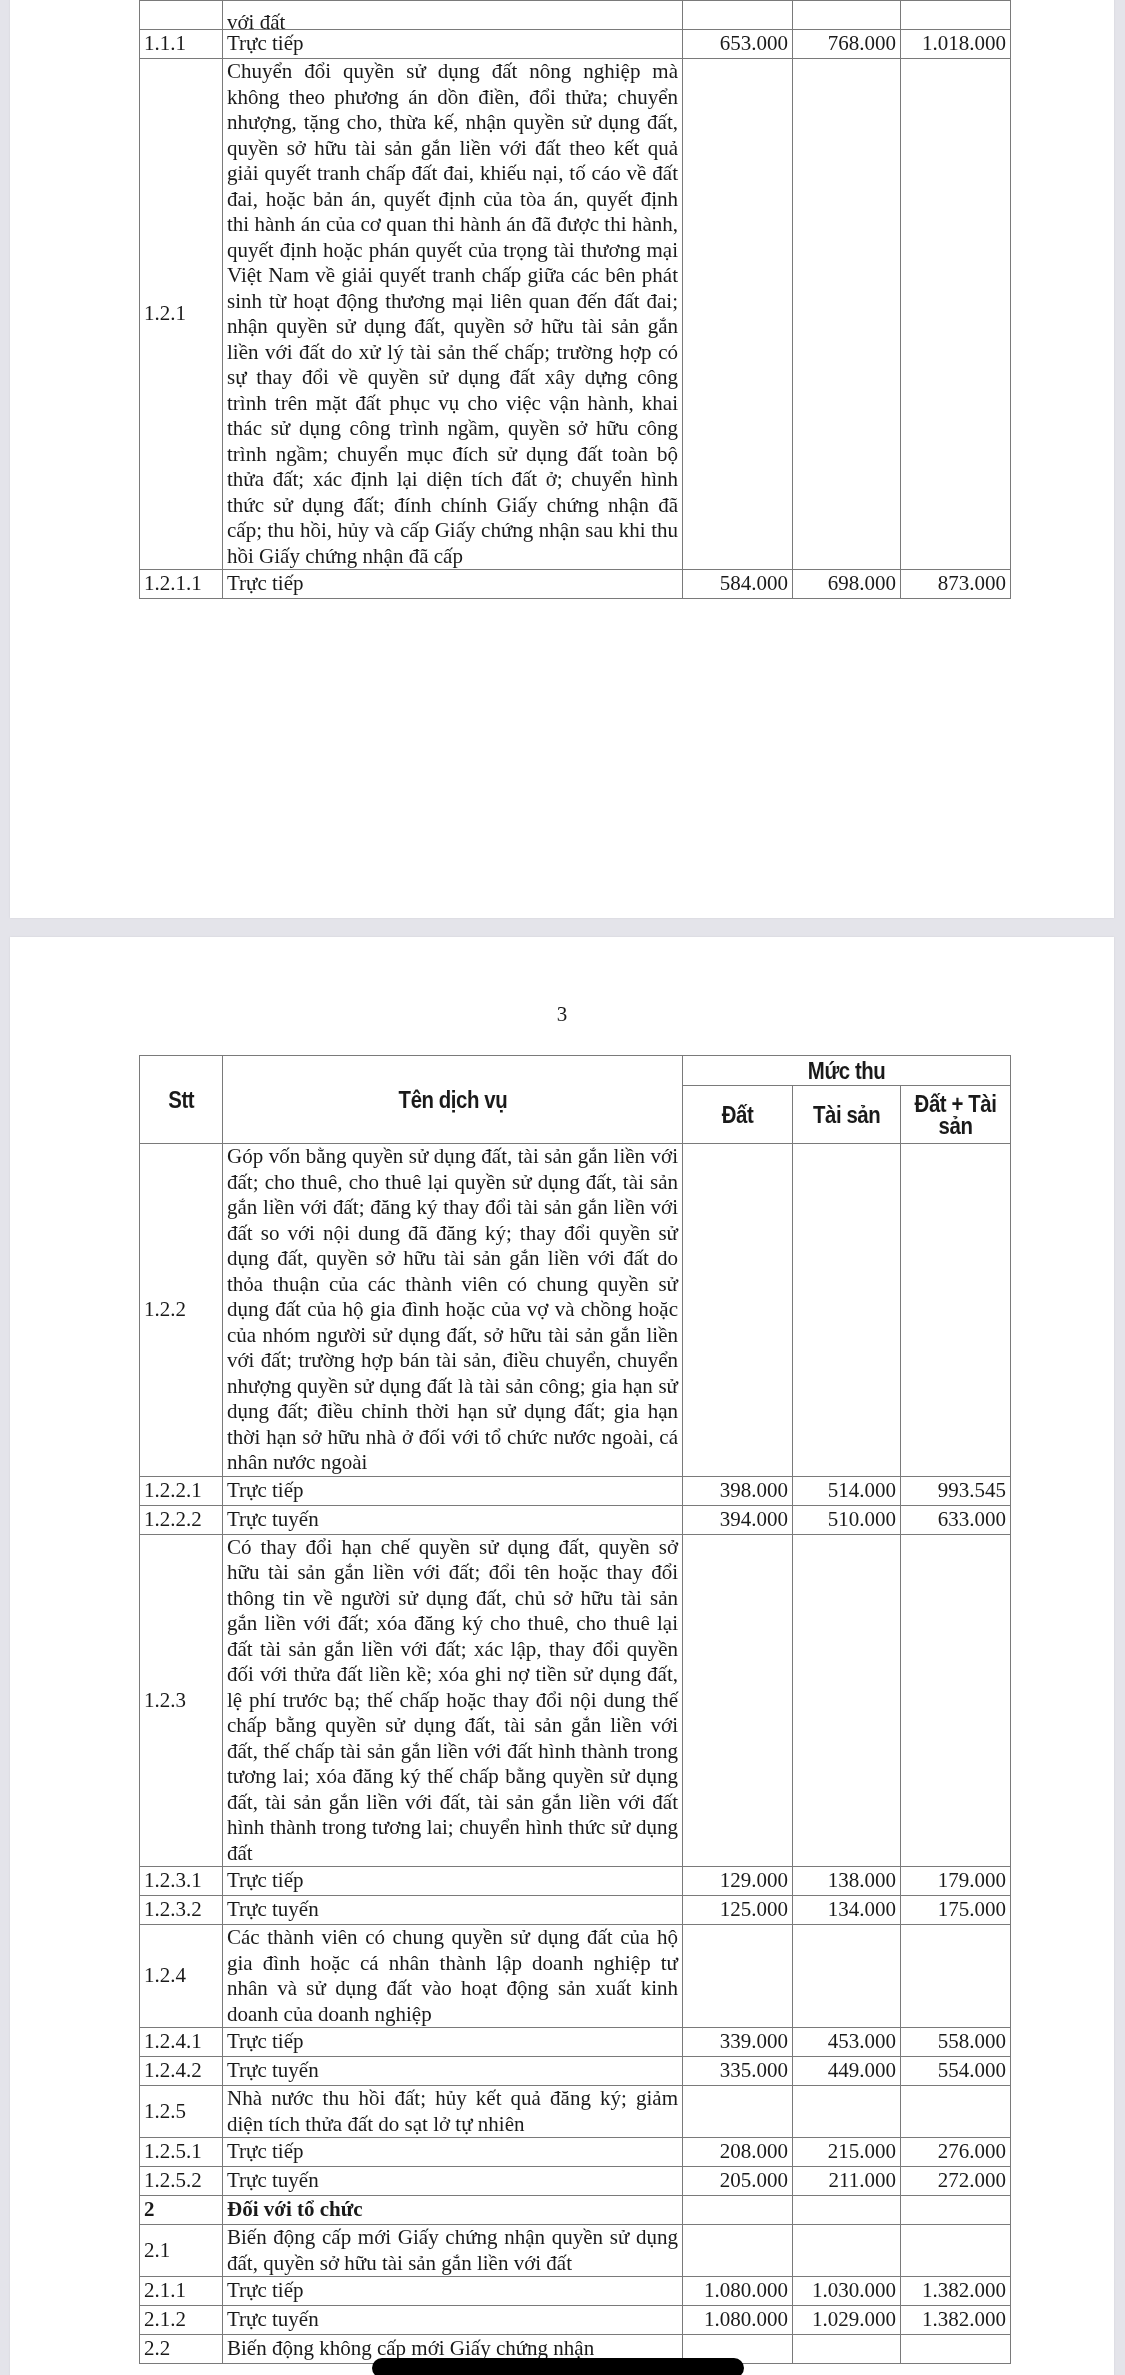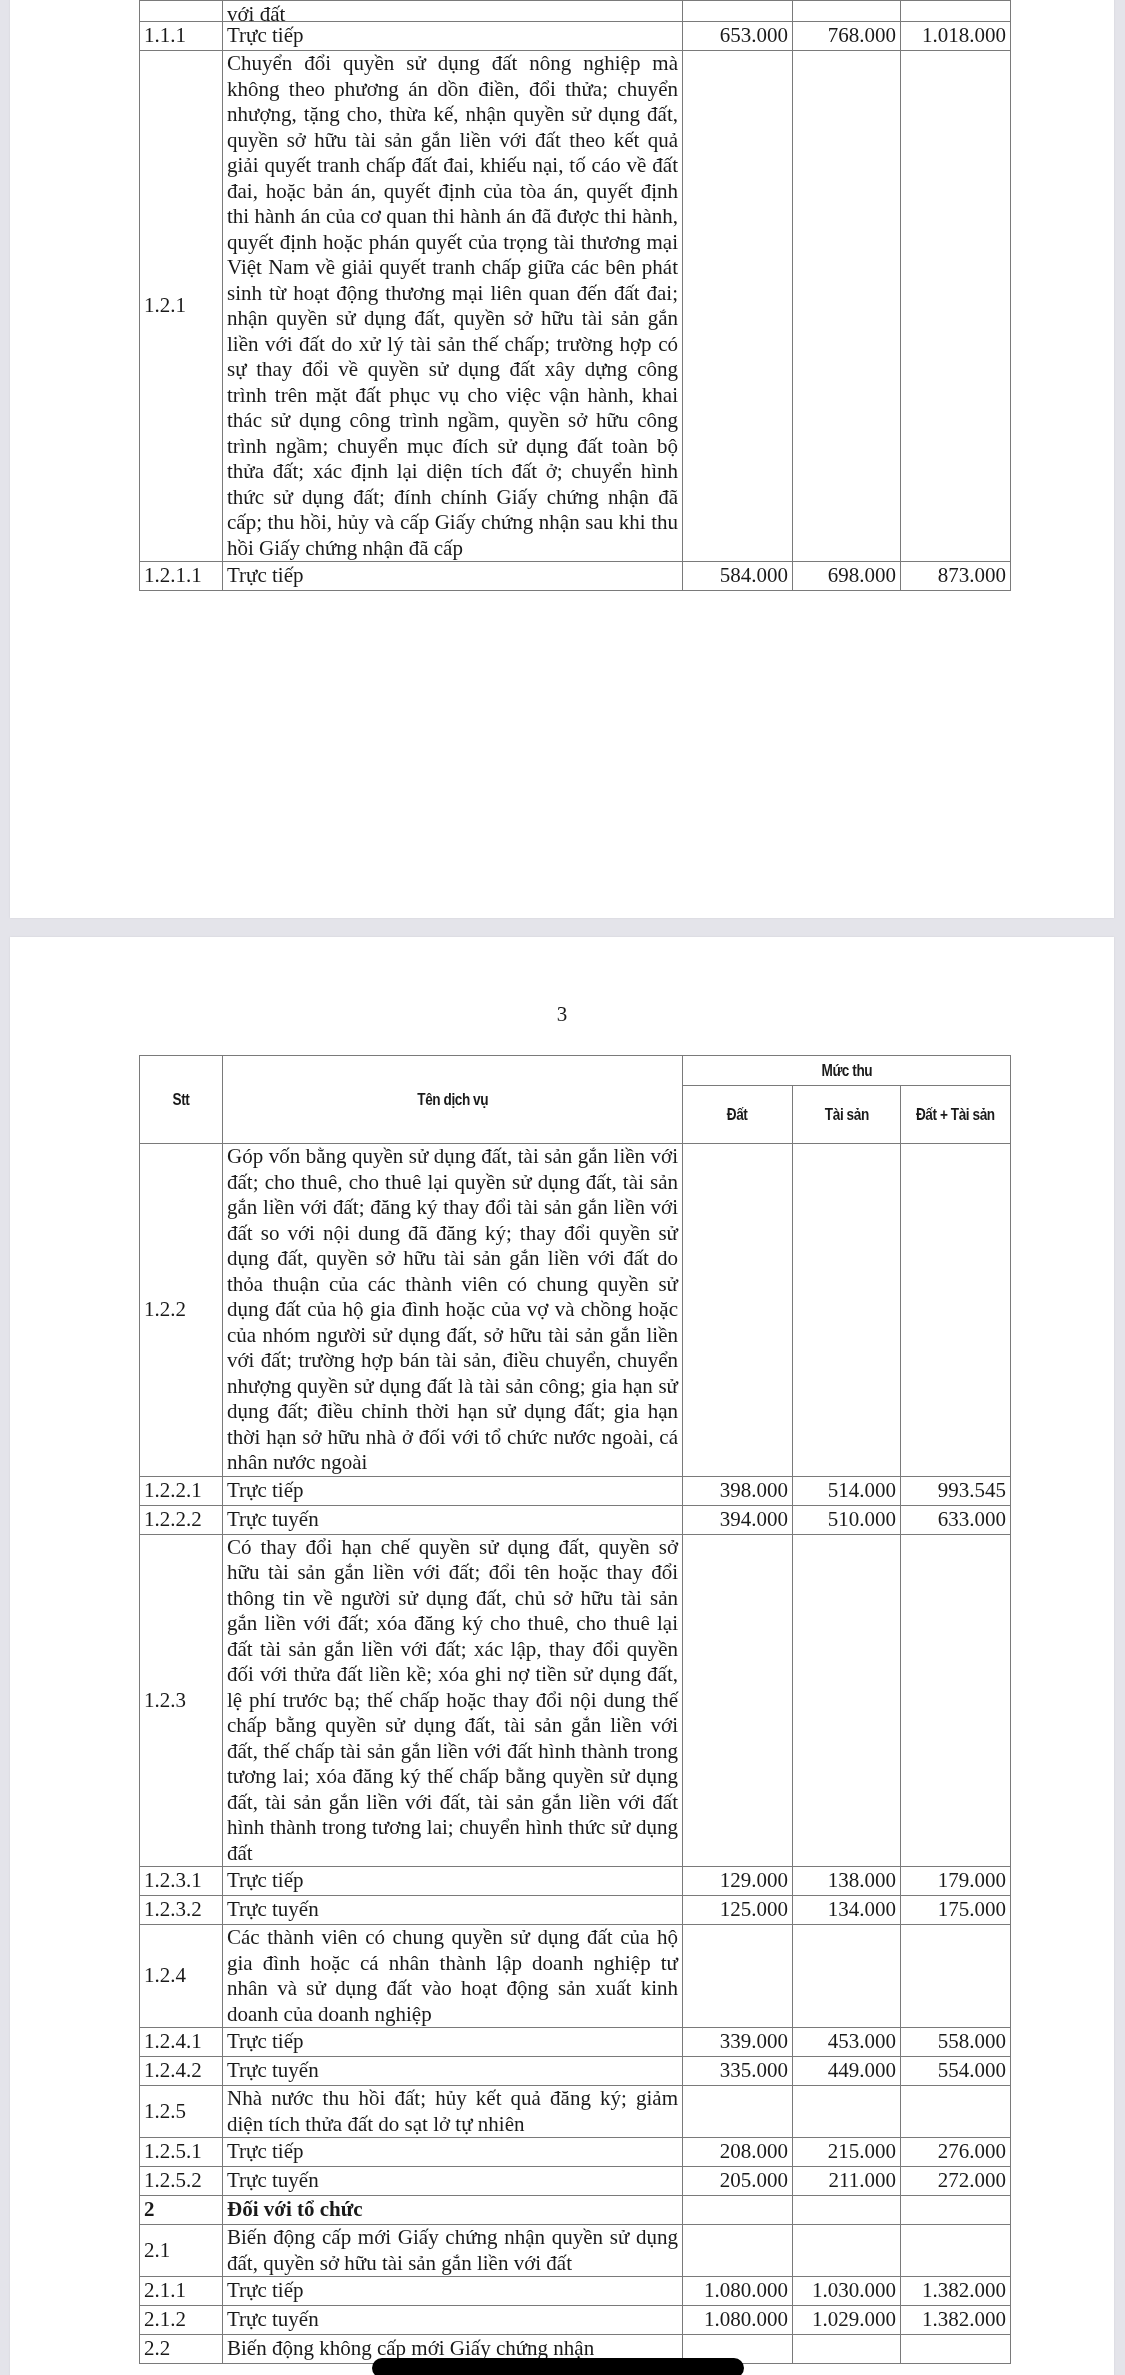--- a/index.html
+++ b/index.html
@@ -30,21 +30,21 @@
   col.c-stt { width:83px; }
   col.c-name { width:460px; }
   col.c-dat { width:110px; }
   col.c-ts { width:108px; }
   col.c-all { width:110px; }
   td.stt { text-align:left; }
   td.name { text-align:justify; padding:0 7px; }
   td.num { text-align:right; padding-right:6px; }
   tr.short td { height:28px; }
   tr.bold td { font-weight:bold; }
-  th { font-weight:bold; font-family:"Liberation Sans", "DejaVu Sans", sans-serif; font-size:16px; letter-spacing:-0.5px; transform-origin:center; }
+  th { font-weight:bold; font-family:"Liberation Sans", "DejaVu Sans", sans-serif; font-size:24px; letter-spacing:-0.5px; transform-origin:center; }
   th span { display:inline-block; transform:scaleX(0.85); }
   #tbl1 { top:17px; }
   #tbl2 { top:118px; }
   .home-indicator {
     position:absolute; left:362px; top:2358px; width:372px; height:20px;
     background:#000; border-radius:10px;
   }
 </style>
 </head>
 <body>
@@ -52,21 +52,21 @@
 <div class="page" id="page1">
   <table class="fee" id="tbl1" style="top: 40px;">
     <colgroup>
         <col class="c-stt">
         <col class="c-name">
         <col class="c-dat">
         <col class="c-ts">
         <col class="c-all">
       </colgroup>
     <tbody>
-      <tr style="height:21px;">
+      <tr style="height:29px;">
         <td class="stt"></td>
         <td class="name" style="vertical-align:bottom;line-height:14px;">với đất</td>
         <td></td>
           <td></td>
           <td></td>
       </tr>
       <tr class="short">
         <td class="stt">1.1.1</td>
         <td class="name">Trực tiếp</td>
         <td class="num">653.000</td>

